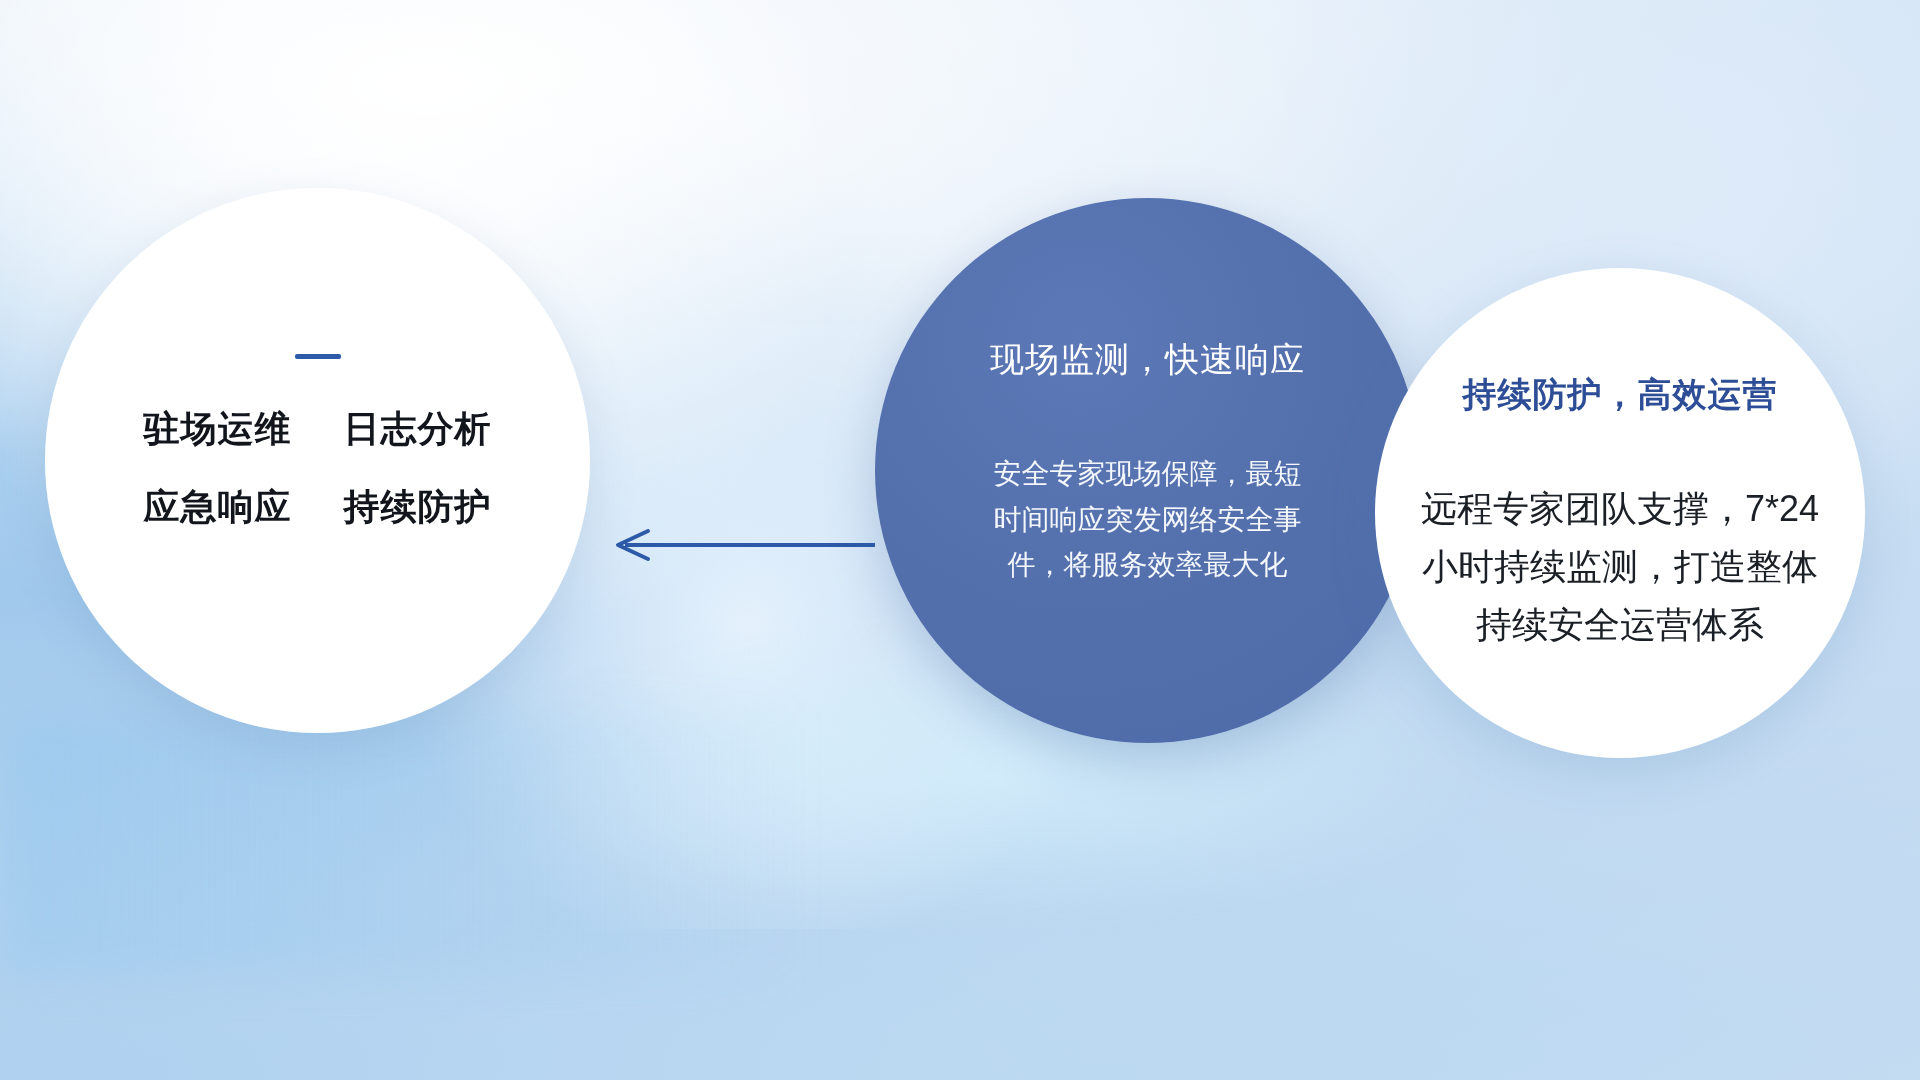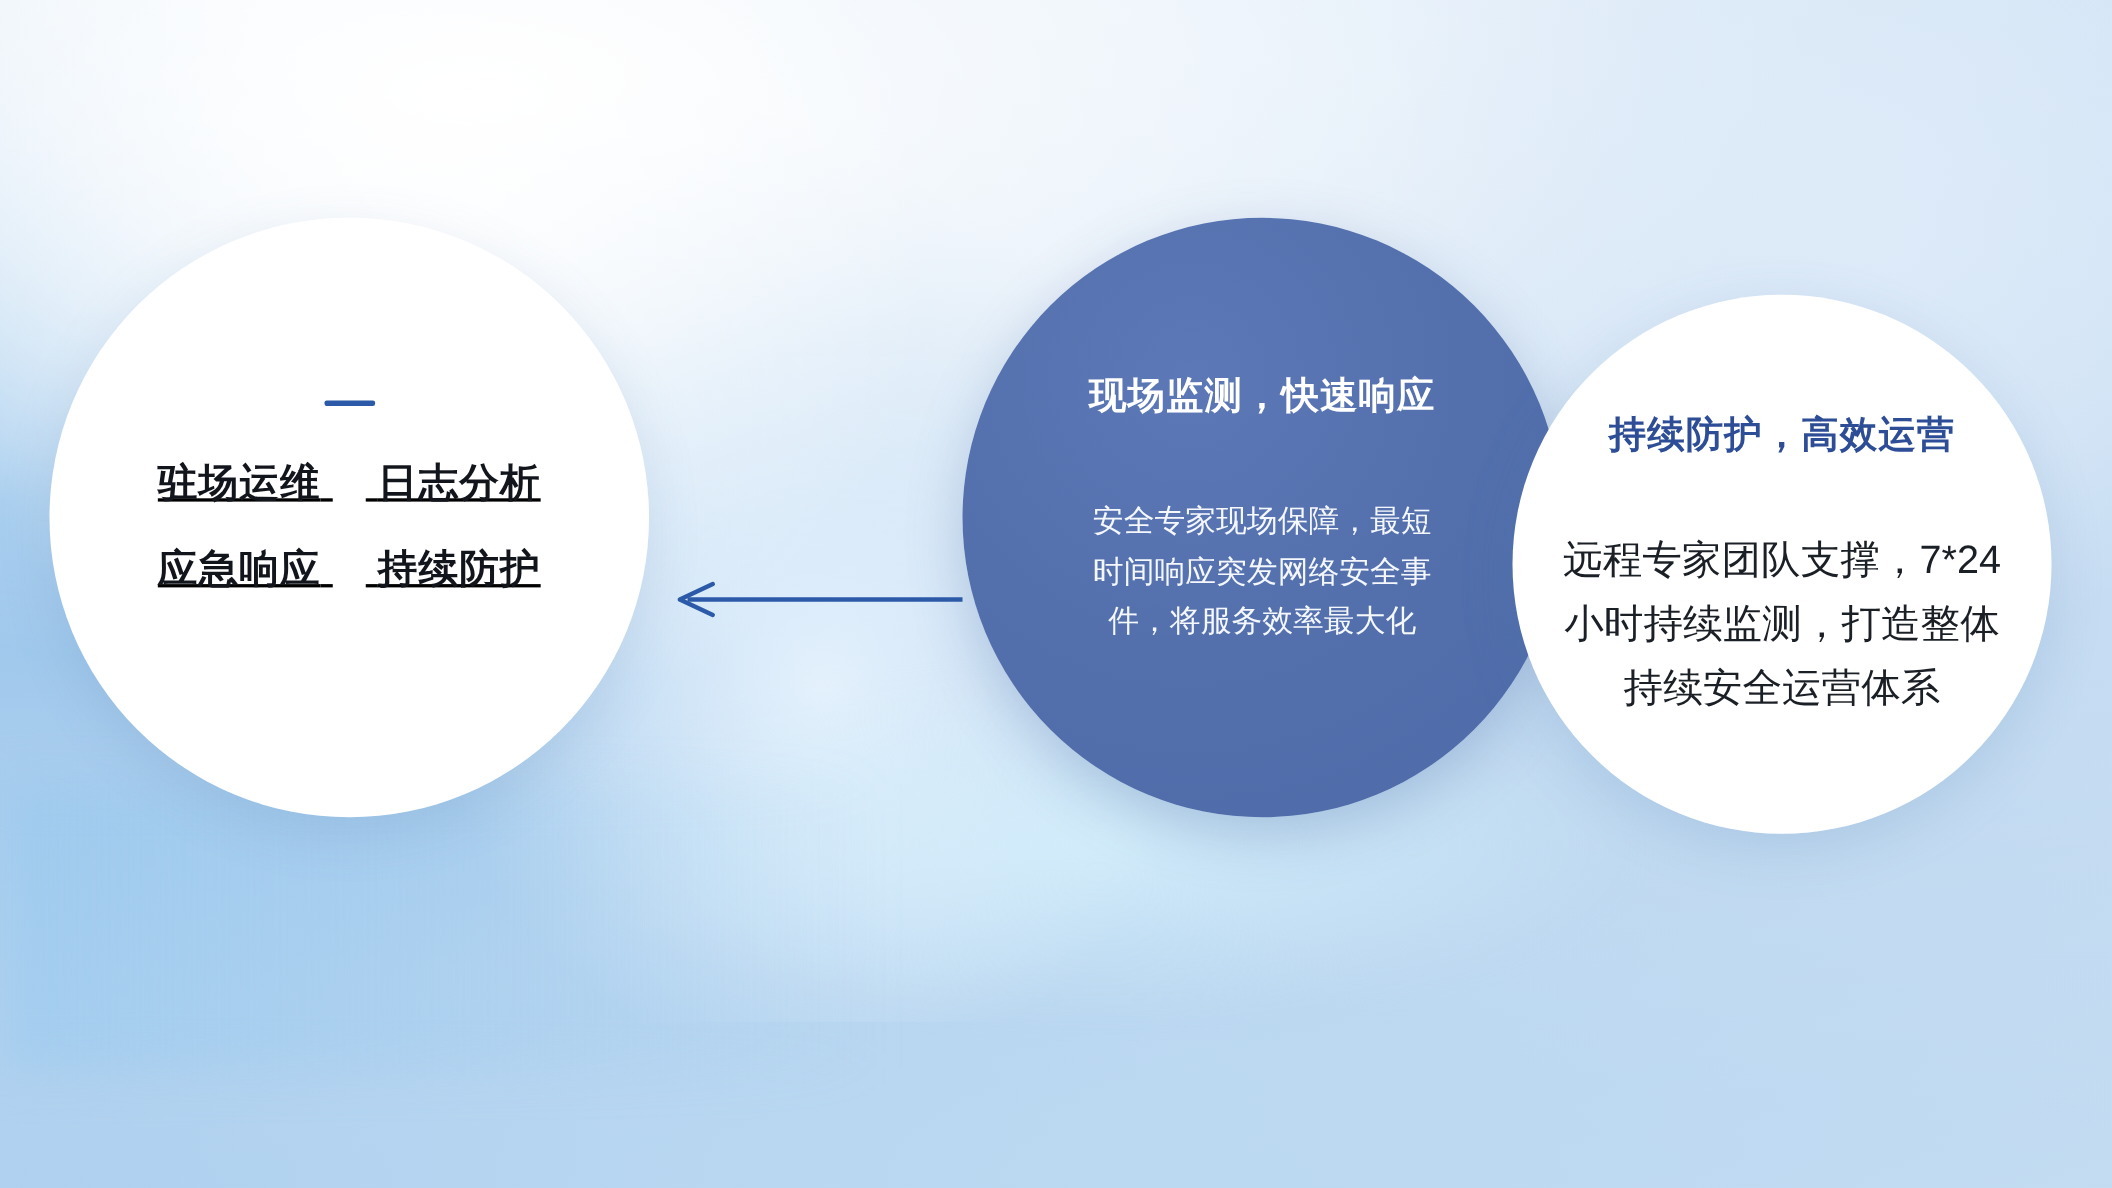--- a/index.html
+++ b/index.html
@@ -47,25 +47,24 @@
   }
 
   
   #connector{ position:absolute; left:0; top:0; width:1920px; height:1080px; }
 
   
   .circle{ position:absolute; border-radius:50%; display:flex; flex-direction:column;
            align-items:center; justify-content:center; }
 
   #circle-left{
-    left:45px; top:198px; width:545px; height:545px;
+    left:45px; top:188px; width:545px; height:545px;
     background:radial-gradient(circle at 36% 30%, #ffffff 0%, #ffffff 72%, #fcfdfe 100%);
     box-shadow:0 14px 48px rgba(80,120,170,.16);
     z-index:3;
-    text-decoration:underline;
   }
   #circle-mid{
     left:875px; top:198px; width:545px; height:545px;
     background:radial-gradient(circle at 38% 26%, #5c78b6 0%, #5370ad 48%, #4e6aa8 100%);
     box-shadow:0 16px 50px rgba(60,95,155,.26);
     z-index:4;
   }
   #circle-right{
     left:1375px; top:268px; width:490px; height:490px;
     background:radial-gradient(circle at 40% 28%, #ffffff 0%, #ffffff 75%, #fbfdff 100%);
@@ -82,21 +81,21 @@
   .left-line{
     font-size:36px; font-weight:700; color:#12161c; letter-spacing:1px;
     line-height:1.0; margin-bottom:42px; white-space:nowrap;
   }
   .left-line .gap{ display:inline-block; width:30px; }
   .left-line.last{ margin-bottom:0; }
 
   
   #mid-content{ width:100%; text-align:center; padding:0 56px; }
   #mid-title{
-    font-size:34px; font-weight:700; color:#ffffff; letter-spacing:1px;
+    font-size:34px; font-weight:400; color:#ffffff; letter-spacing:1px;
     white-space:nowrap; margin-bottom:68px;
   }
   #mid-body{
     font-size:28px; color:#f4f7fc; line-height:1.62; font-weight:400;
     max-width:315px; margin:16px auto; text-align:center;
   }
 
   
   #right-content{ width:100%; text-align:center; padding:0 44px; }
   #right-title{

